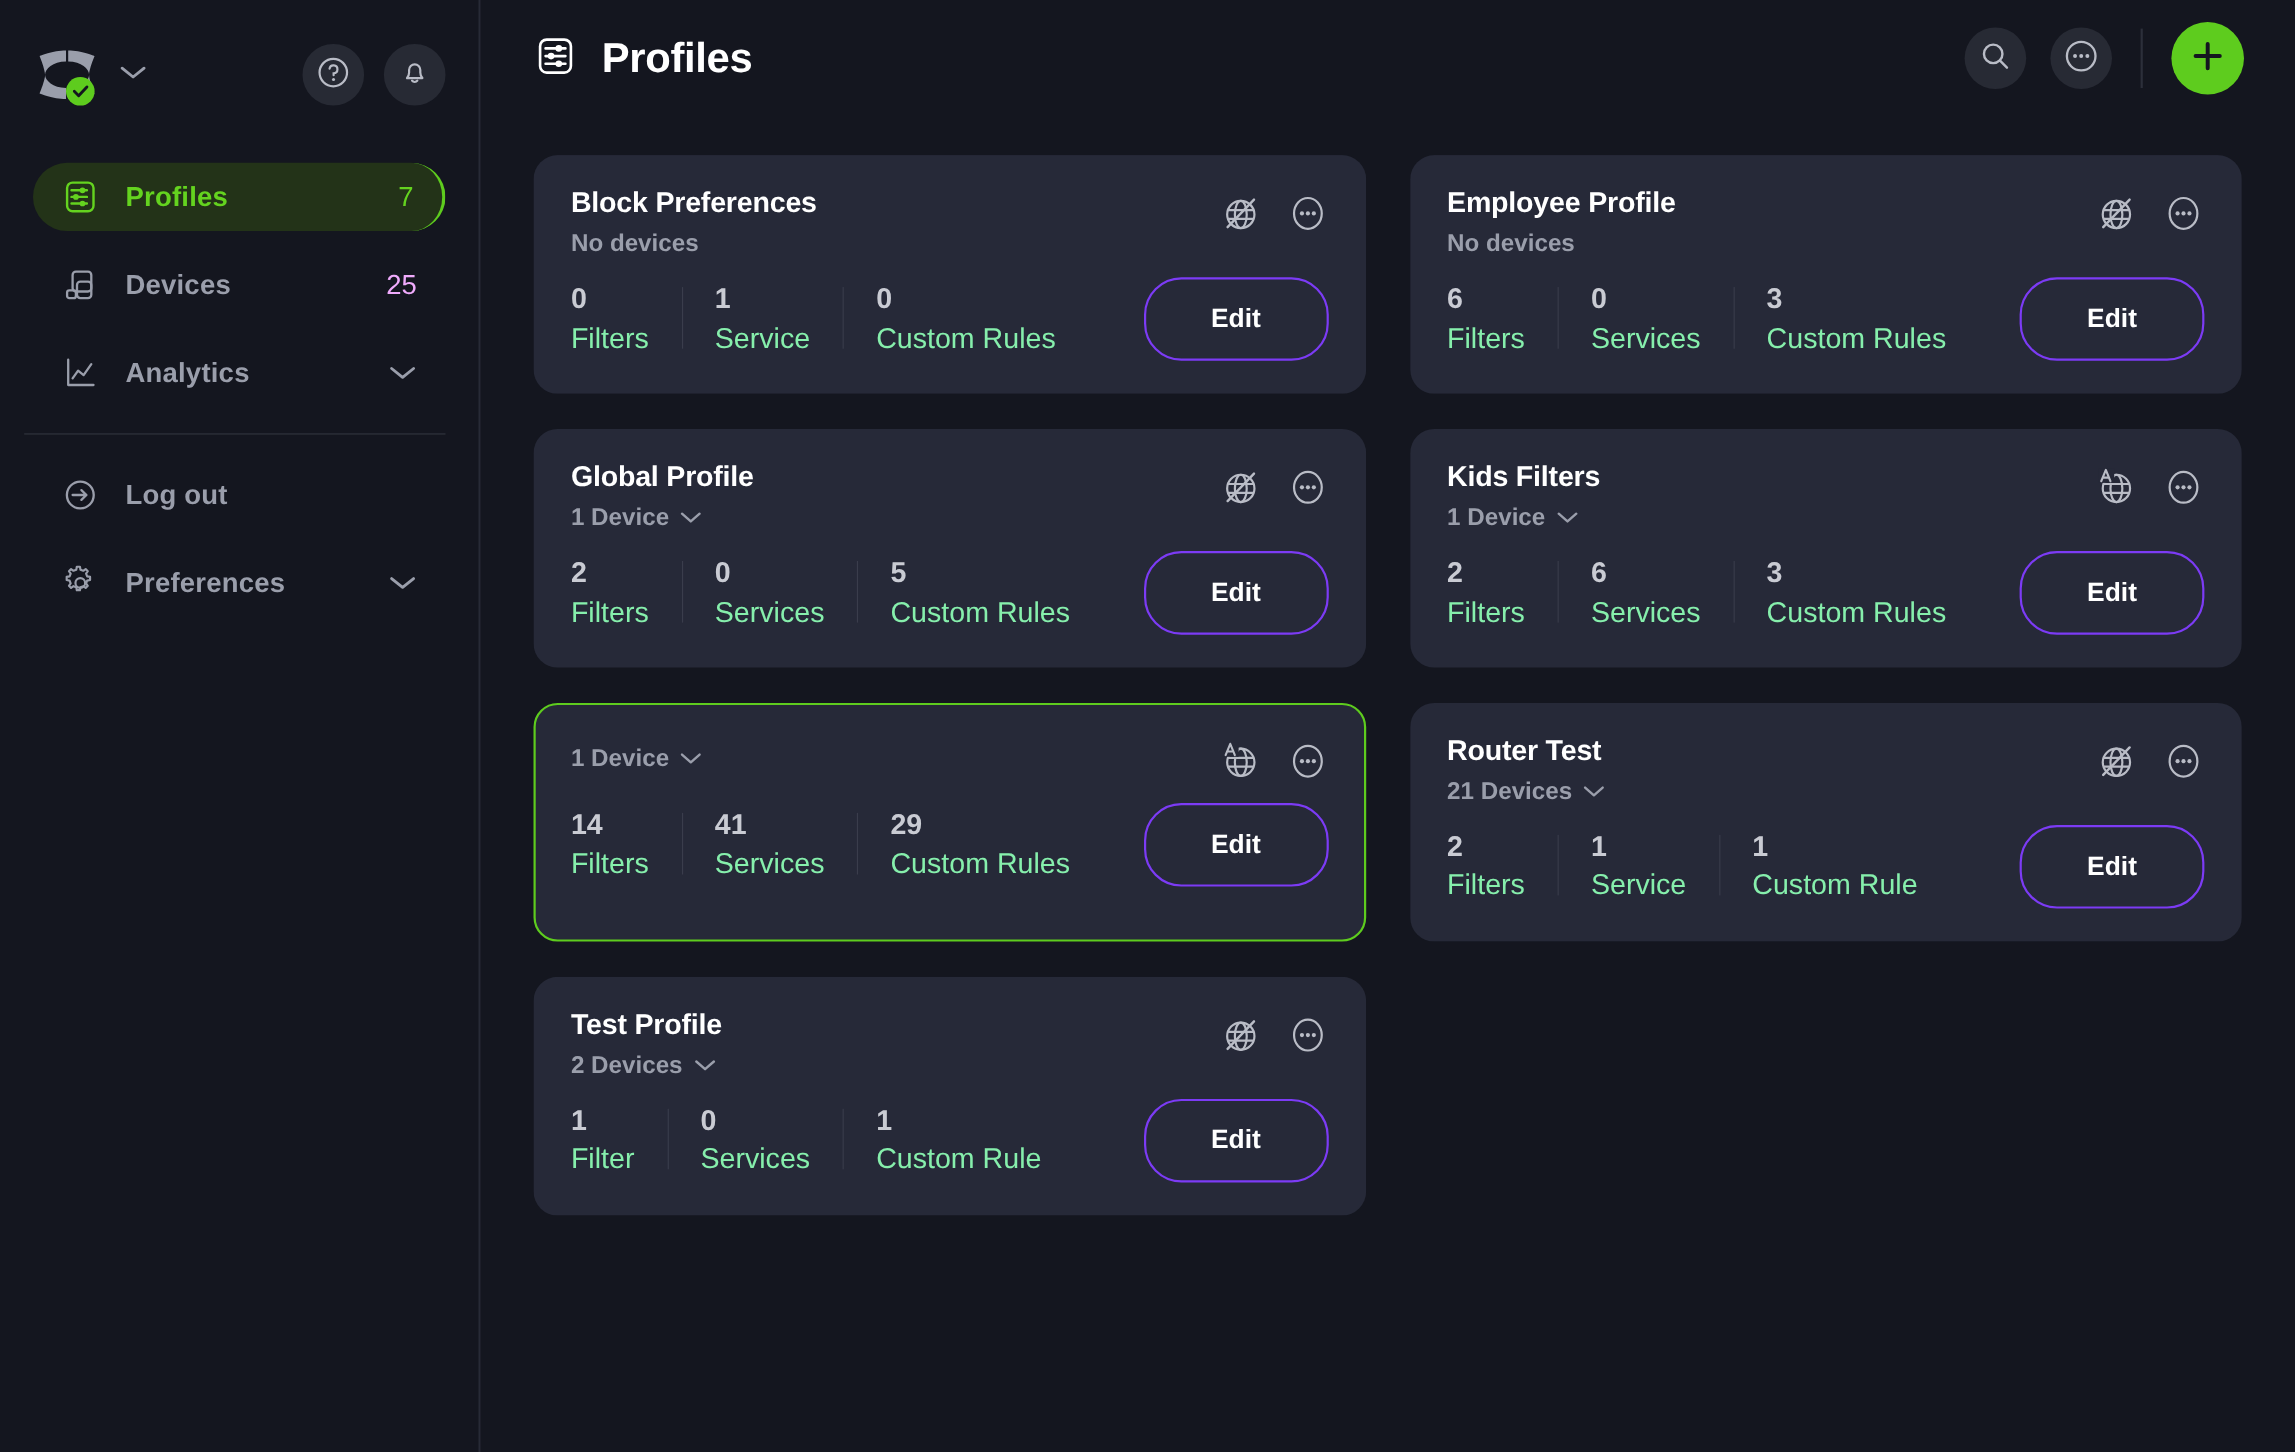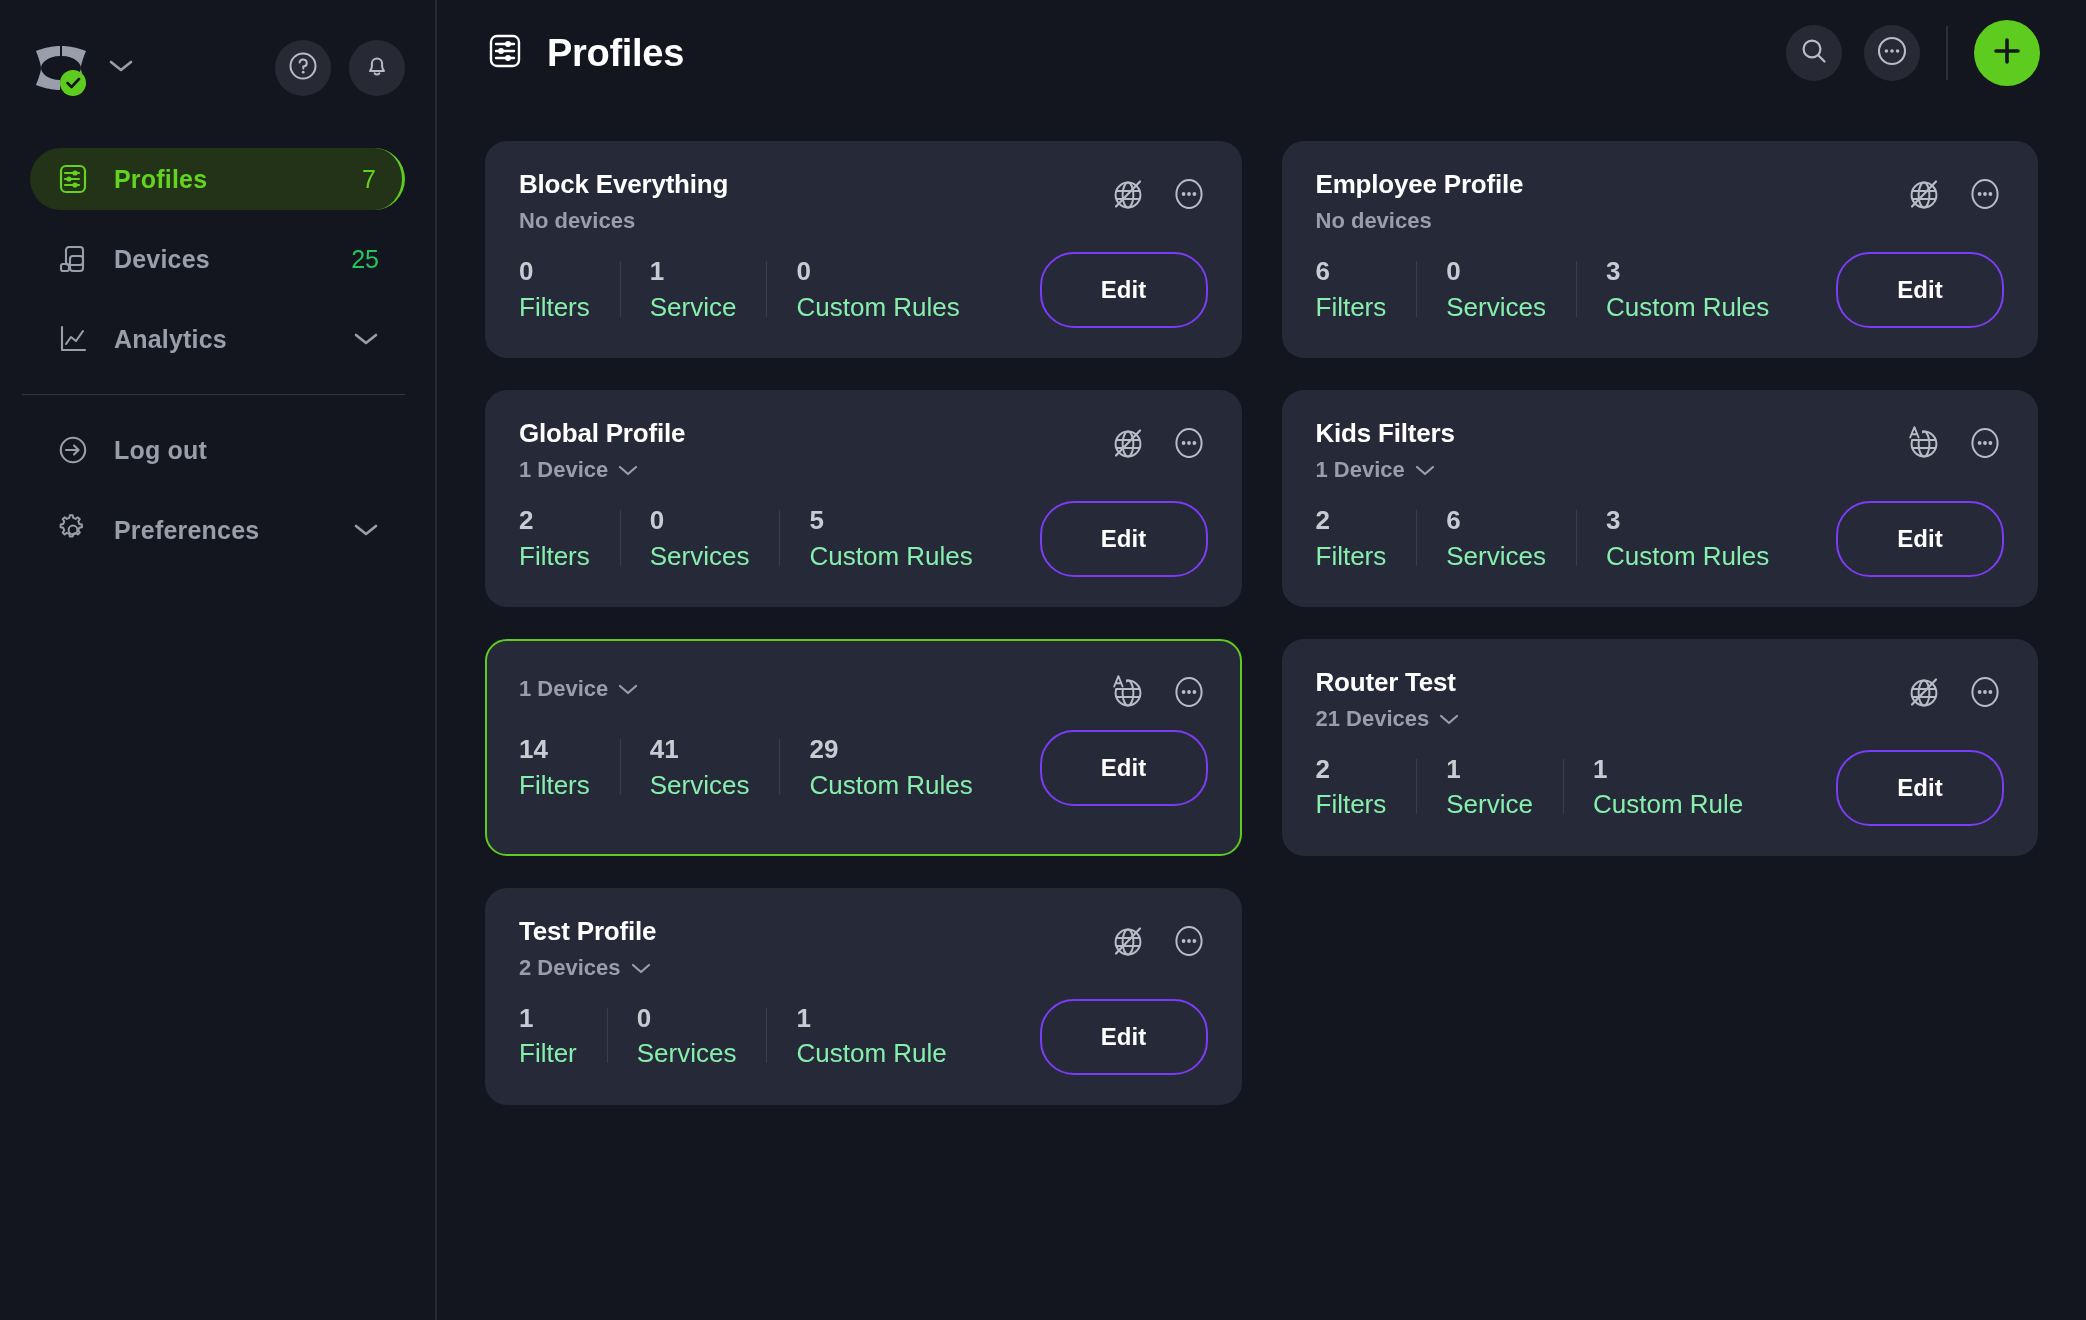--- a/index.html
+++ b/index.html
@@ -92,21 +92,21 @@
   }
   .nav-item .ni-label {
     font-size: 25px;
     font-weight: bold;
     color: #9a9eab;
     letter-spacing: 0.2px;
   }
   .nav-item .ni-count {
     margin-left: auto;
     font-size: 25px;
-    color: #22c55e;
+    color: #f0abfc;
   }
   .nav-item .ni-chev { margin-left: auto; display: flex; }
   .nav-item.active {
     background: #233318;
     border-right: 3px solid #5ECC1E;
   }
   .nav-item.active .ni-label { color: #64D31F; }
   .nav-item.active .ni-count { color: #64D31F; }
   .nav-divider {
     height: 1px;
@@ -406,21 +406,21 @@
               </svg>
           </span>
         </div>
       </div>
     </div>
 
     <div class="grid" id="card-grid">
   <article class="card">
     <div class="card-head">
       <div class="card-titles">
-        <div class="card-title">Block Everything</div>
+        <div class="card-title">Block Preferences</div>
         <div class="card-sub">
           <span>No devices</span>
 
         </div>
       </div>
       <div class="card-icons">
         <span class="icon-btn globe-slot">
                 <svg width="40" height="40" viewBox="0 0 40 40">
                   <circle cx="20" cy="21" r="12.4" stroke="#b9bcc6" stroke-width="2" fill="none"></circle>
     <ellipse cx="20" cy="21" rx="5.4" ry="12.4" stroke="#b9bcc6" stroke-width="2" fill="none"></ellipse>

